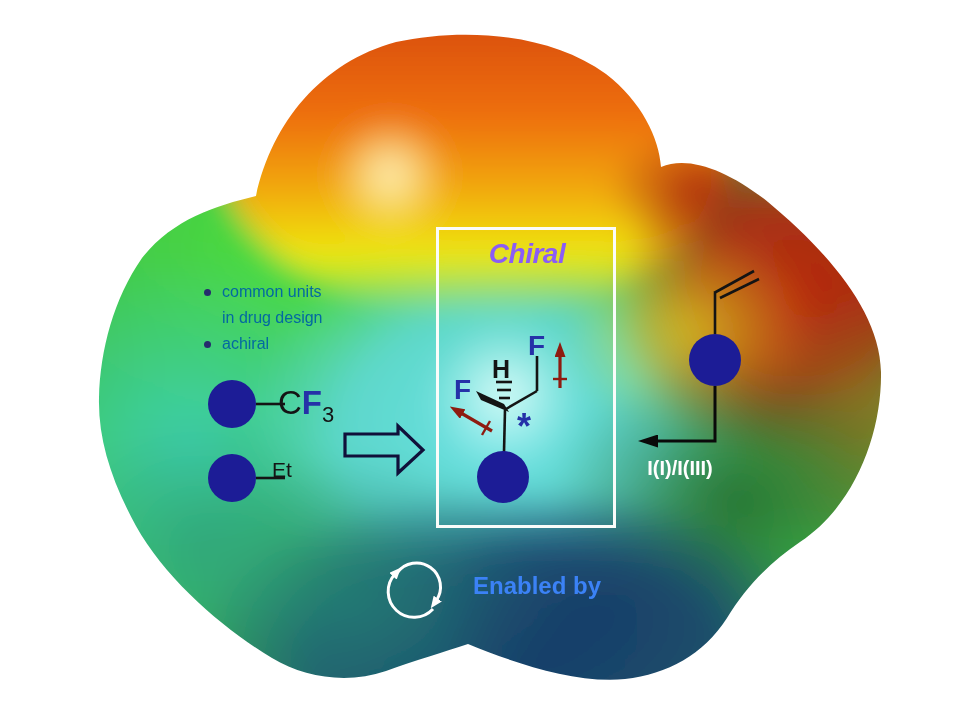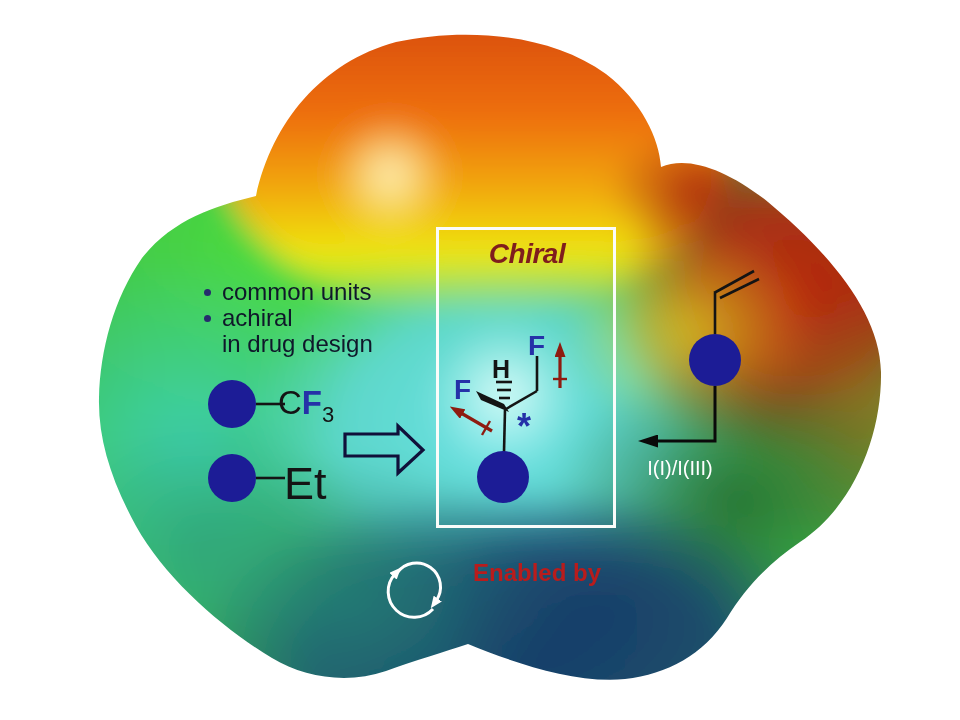--- a/index.html
+++ b/index.html
@@ -4,45 +4,45 @@
 <style>
   html,body{margin:0;padding:0;background:#ffffff;}
   .stage{
     position:relative;width:960px;height:720px;overflow:hidden;background:#ffffff;
     font-family:"Liberation Sans",sans-serif;
   }
   .stage svg{position:absolute;left:0;top:0;}
   .overlay{position:absolute;left:0;top:0;width:960px;height:720px;pointer-events:none;}
   .overlay > div{position:absolute;}
 
-  .bullet-list{left:204px;top:279px;width:220px;color:#0f172a;font-size:24px;line-height:26px;}
+  .bullet-list{left:204px;top:279px;width:220px;color:#0369a1;font-size:16px;line-height:26px;}
   .b-row{display:flex;align-items:flex-start;}
   .b-row .dot{width:7px;height:7px;border-radius:50%;background:#262b6d;margin:10px 11px 0 0;flex:0 0 auto;}
   .b-row.indent{padding-left:18px;}
 
   .cf3-label{left:278px;top:384px;font-size:33px;color:#141414;}
   .cf3-label .fl{font-weight:bold;color:#2531a8;}
   .cf3-label sub{font-size:22px;}
-  .et-label{left:284px;top:458px;font-size:45px;color:#141414;}
+  .et-label{left:272px;top:458px;font-size:21px;color:#141414;}
 
   .box-title{left:440px;top:238px;width:174px;text-align:center;
     font-size:28px;line-height:32px;font-weight:bold;font-style:italic;
-    color:#7f1d1d;letter-spacing:-0.5px;}
+    color:#8b5cf6;letter-spacing:-0.5px;}
 
   .atom{font-weight:bold;color:#2531a8;}
   .f-left{left:454px;top:374px;font-size:28px;}
   .f-right{left:528px;top:330px;font-size:28px;}
   .h-label{left:492px;top:355px;font-size:25px;font-weight:600;color:#141414;}
   .stereo{left:517px;top:406px;font-size:36px;font-weight:bold;color:#2531a8;}
 
   .reagent{left:626px;top:457px;width:108px;text-align:center;
-    font-size:20px;font-weight:normal;color:#ffffff;}
-
-  .footer-text{left:448px;top:559px;width:178px;text-align:center;
-    font-size:24px;line-height:28px;font-weight:bold;color:#b91c1c;}
+    font-size:20px;font-weight:bold;color:#ffffff;}
+
+  .footer-text{left:448px;top:572px;width:178px;text-align:center;
+    font-size:24px;line-height:28px;font-weight:bold;color:#3b82f6;}
 </style>
 </head>
 <body>
 
 <div class="stage">
 
 <svg width="960" height="720" viewBox="0 0 960 720">
   <defs>
     <clipPath id="blobClip">
       <path d="M 256,196
@@ -209,27 +209,27 @@
     <path d="M 433 609 A 23 23 0 0 1 395 574" marker-end="url(#mWhite)"></path>
   </g>
 </svg>
 
 <div class="overlay">
   <div class="bullet-list">
     <div class="b-row">
       <span class="dot"></span>
       <span>common units</span>
     </div>
+    <div class="b-row indent">
+      <span>in drug design</span>
+    </div>
     <div class="b-row">
       <span class="dot"></span>
       <span>achiral</span>
     </div>
-    <div class="b-row indent">
-      <span>in drug design</span>
-    </div>
   </div>
 
   <div class="cf3-label"><span>C</span><span class="fl">F</span><sub>3</sub></div>
 
   <div class="et-label">Et</div>
 
   <div class="box-title">
     <div>Chiral</div>
   </div>
 

